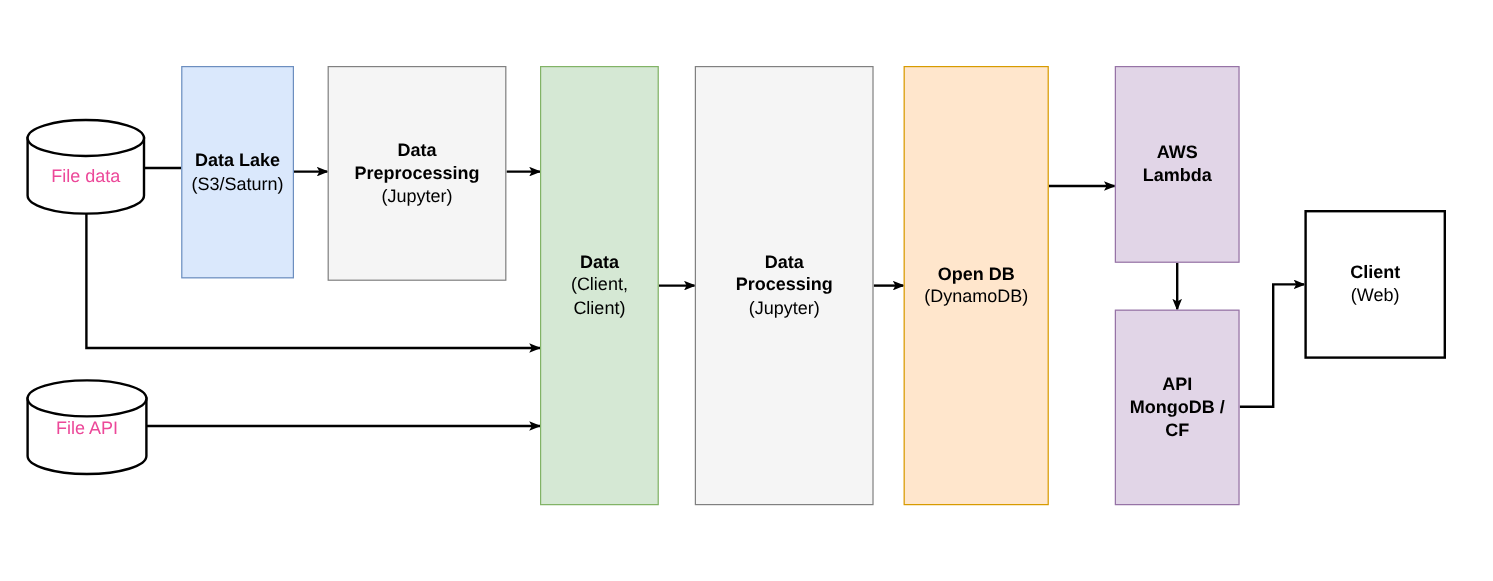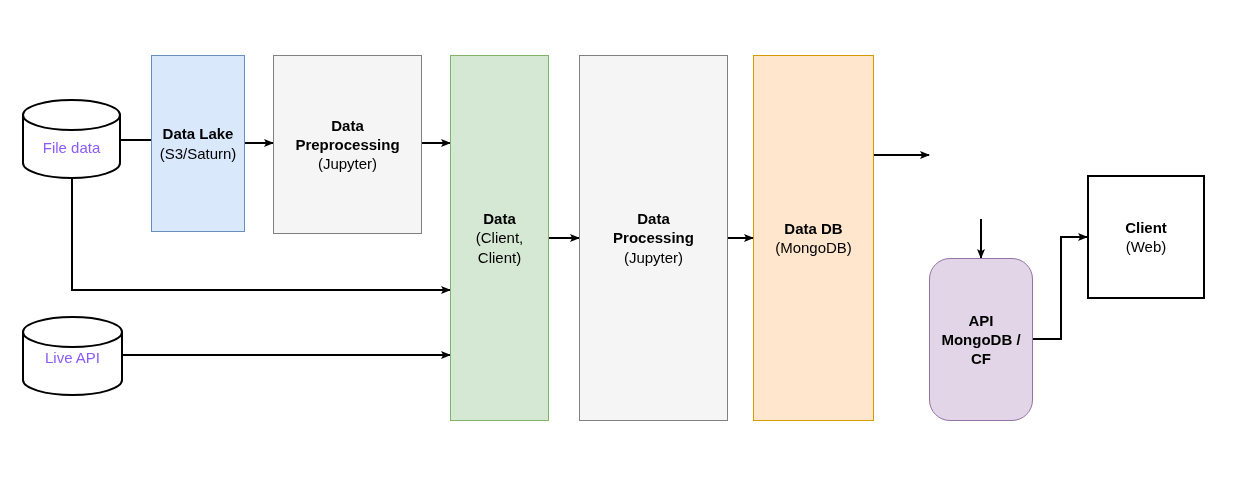--- a/index.html
+++ b/index.html
@@ -49,21 +49,21 @@
   .box-orange { background: #ffe6cc; border: 1.5px solid #d79b00; }
   .box-purple { background: #e1d5e7; border: 1.5px solid #9673a6; }
   .box-white  { background: #ffffff; border: 2px solid #000000; }
 
   .cyl-label {
     position: absolute;
     display: flex;
     align-items: center;
     justify-content: center;
     font-size: 15px;
-    color: #8b5cf6;
+    color: #ec4899;
     z-index: 4;
     pointer-events: none;
   }
 </style>
 </head>
 <body>
 
 <div id="canvas">
 
   <svg class="svg-layer" viewBox="0 0 1244 484" xmlns="http://www.w3.org/2000/svg">
@@ -105,21 +105,21 @@
       <path d="M23,332 L23,380 A49.5,15 0 0 0 122,380 L122,332 Z" fill="#ffffff" stroke="#000000" stroke-width="2"></path>
       <ellipse cx="72.5" cy="332" rx="49.5" ry="15" fill="#ffffff" stroke="#000000" stroke-width="2"></ellipse>
     </g>
   </svg>
 
   <div class="cyl-label" style="left:23px; top:125px; width:97px; height:45px;">
     <span>File data</span>
   </div>
 
   <div class="cyl-label" style="left:23px; top:335px; width:99px; height:45px;">
-    <span>Live API</span>
+    <span>File API</span>
   </div>
 
   <div class="node box-blue" style="left:151px; top:55px; width:94px; height:177px; padding:0 4px;">
     <span class="t-bold">Data Lake</span>
     <span class="t-norm">(S3/Saturn)</span>
   </div>
 
   <div class="node box-gray" style="left:273px; top:55px; width:149px; height:179px; padding:0 6px;">
     <span class="t-bold">Data</span>
     <span class="t-bold">Preprocessing</span>
@@ -132,26 +132,30 @@
     <span class="t-norm">Client)</span>
   </div>
 
   <div class="node box-gray" style="left:579px; top:55px; width:149px; height:366px; padding:0 6px;">
     <span class="t-bold">Data</span>
     <span class="t-bold">Processing</span>
     <span class="t-norm">(Jupyter)</span>
   </div>
 
   <div class="node box-orange" style="left:753px; top:55px; width:121px; height:366px; padding:0 4px;">
-    <span class="t-bold">Data DB</span>
-    <span class="t-norm">(MongoDB)</span>
+    <span class="t-bold">Open DB</span>
+    <span class="t-norm">(DynamoDB)</span>
   </div>
 
+  <div class="node box-purple" style="left:929px; top:55px; width:104px; height:164px; padding:0 4px;">
+    <span class="t-bold">AWS</span>
+    <span class="t-bold">Lambda</span>
+  </div>
 
-  <div class="node box-purple" style="left:929px; top:258px; width:104px; height:163px; padding:0 4px;border-radius:21px;">
+  <div class="node box-purple" style="left:929px; top:258px; width:104px; height:163px; padding:0 4px;">
     <span class="t-bold">API</span>
     <span class="t-bold">MongoDB /</span>
     <span class="t-bold">CF</span>
   </div>
 
   <div class="node box-white" style="left:1087px; top:175px; width:118px; height:124px; padding:0 4px;">
     <span class="t-bold">Client</span>
     <span class="t-norm">(Web)</span>
   </div>
 

